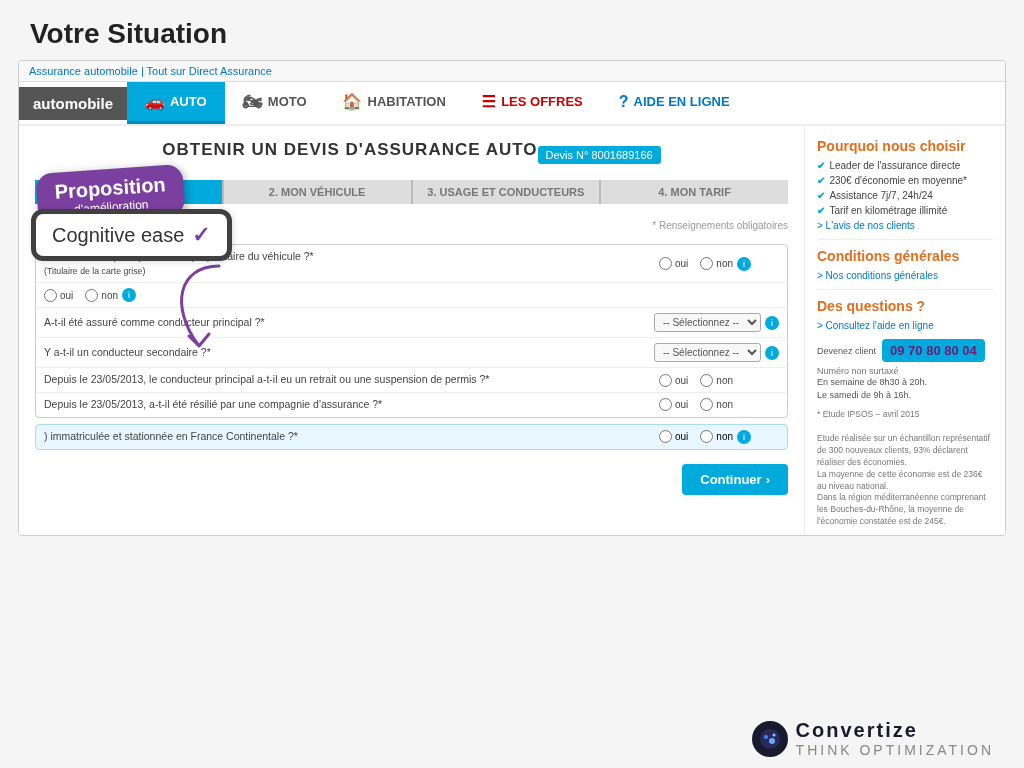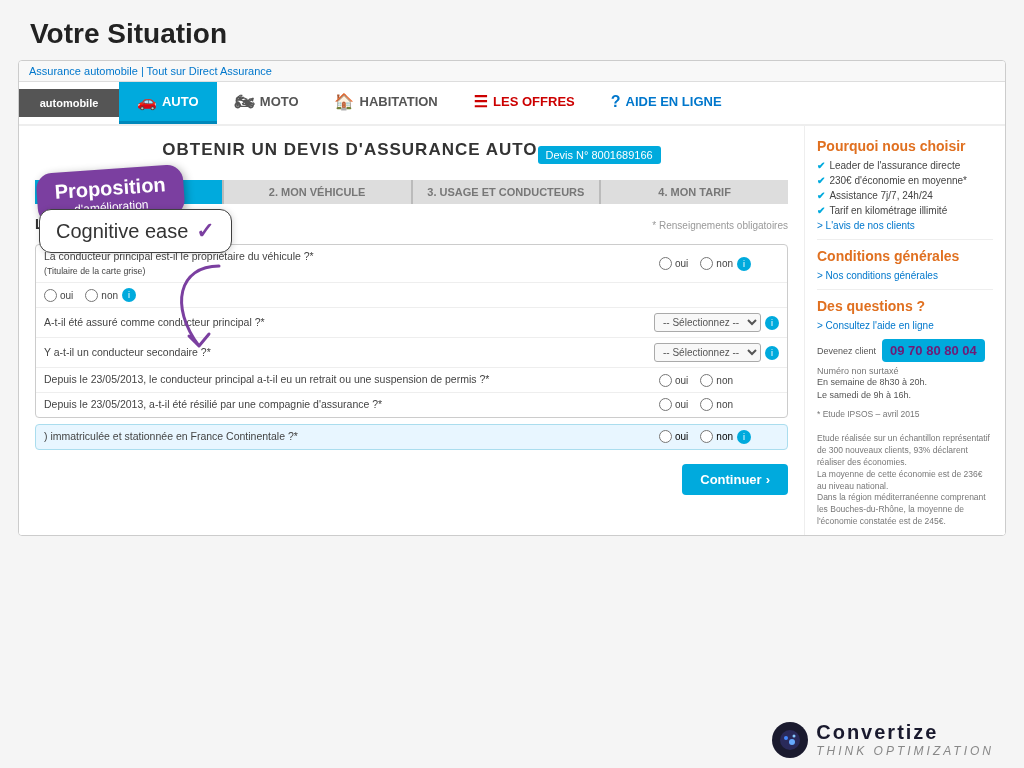--- a/index.html
+++ b/index.html
@@ -49,23 +49,23 @@
     .badge-proposition .sub {
       font-size: 12px;
       font-weight: normal;
       display: block;
       text-align: center;
     }
 
     .badge-cognitive {
       position: absolute;
       top: 148px;
-      left: 20px;
+      left: 12px;
       background: #fff;
-      border: 1px solid #404040;
+      border: 5px solid #404040;
       border-radius: 12px;
       padding: 8px 16px;
       font-size: 20px;
       color: #333;
       z-index: 20;
       box-shadow: 1px 1px 6px rgba(0,0,0,0.15);
       display: flex;
       align-items: center;
       gap: 8px;
     }
@@ -119,21 +119,21 @@
       display: flex;
       align-items: center;
       background: #fff;
       border-bottom: 2px solid #eee;
       padding: 0;
     }
     .top-menu .logo-area {
       background: #555;
       color: #fff;
       padding: 8px 14px;
-      font-size: 11px;
+      font-size: 15px;
       font-weight: bold;
       min-width: 100px;
       text-align: center;
     }
     .menu-item {
       display: flex;
       align-items: center;
       gap: 5px;
       padding: 10px 18px;
       font-size: 13px;
@@ -401,24 +401,23 @@
       display: flex;
       flex-direction: column;
     }
     .convertize-name {
       font-size: 20px;
       font-weight: bold;
       color: #1a1a2e;
       letter-spacing: 2px;
     }
     .convertize-sub {
-      font-size: 12px;
+      font-size: 14px;
       color: #888;
       letter-spacing: 3px;
-      font-style: italic;
     }
   </style>
 </head>
 <body>
 
 <div class="page-title">Votre Situation</div>
 
 <div class="browser-frame">
 
   <div class="site-nav">

